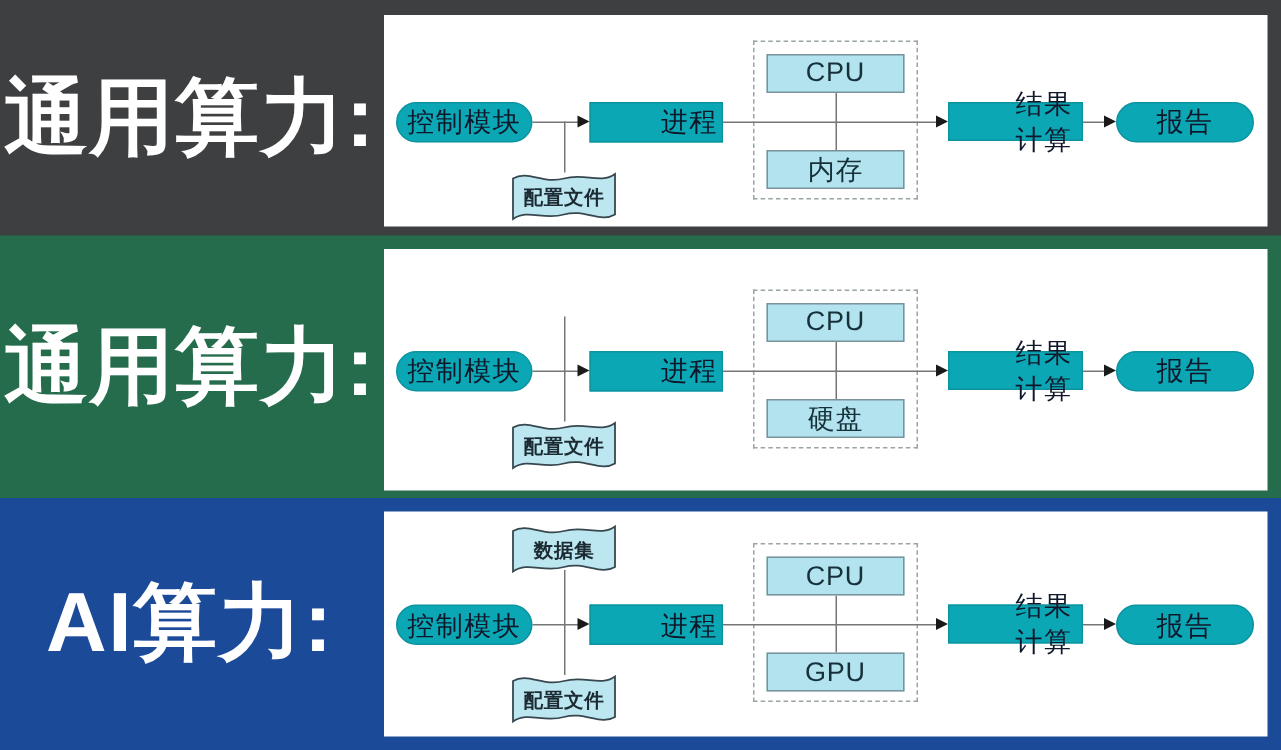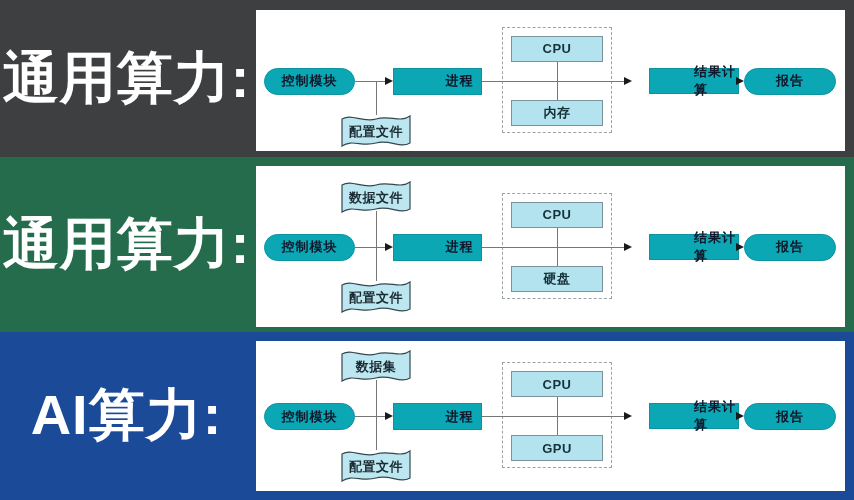--- a/index.html
+++ b/index.html
@@ -27,39 +27,39 @@
   .band-data .panel{top:9px;height:161px;}
   .band-ai .panel{top:9px;height:150px;}
 
   .diagram{
     position:absolute;left:0;right:0;top:50%;height:140px;margin-top:-70px;
   }
   .diagram *{box-sizing:border-box;}
 
   .node{
     position:absolute;display:flex;align-items:center;justify-content:center;
-    font-size:13px;font-weight:bold;letter-spacing:1px;z-index:3;
+    font-size:18px;font-weight:normal;letter-spacing:1px;z-index:3;
   }
   .pill{
     background:var(--teal);border:1px solid var(--teal-border);
     border-radius:14px;color:#0f172a;
   }
   .rect{
     background:var(--teal);border:1px solid var(--teal-border);color:#0f172a;padding-left:44px;
   }
   .unit{
     background:var(--unit-fill);border:1px solid var(--unit-border);
     color:#16313a;letter-spacing:0.5px;
   }
 
   .n-control{left:8px;top:57px;width:91px;height:27px;}
   .n-process{left:137px;top:57px;width:89px;height:27px;}
   .n-unit-top{left:255px;top:25px;width:92px;height:26px;}
   .n-unit-bottom{left:255px;top:89px;width:92px;height:26px;}
-  .n-result{left:376px;top:57px;width:90px;height:26px;margin-left:17px;}
+  .n-result{left:376px;top:57px;width:90px;height:26px;}
   .n-report{left:488px;top:57px;width:92px;height:27px;}
 
   .dashed-group{
     position:absolute;left:246px;top:16px;width:110px;height:106px;
     border:1px dashed #9aa3a6;z-index:1;
   }
 
   .line{position:absolute;background:var(--line);z-index:2;}
   .line.h{height:1px;}
   .line.v{width:1px;}
@@ -133,26 +133,20 @@
       <div class="arr a1"></div>
       <div class="arr a2"></div>
       <div class="arr a3"></div>
       <div class="dashed-group"></div>
       <div class="node pill n-control">控制模块</div>
       <div class="node rect n-process">进程</div>
       <div class="node unit n-unit-top">CPU</div>
       <div class="node unit n-unit-bottom">硬盘</div>
       <div class="node rect n-result">结果计算</div>
       <div class="node pill n-report">报告</div>
-      <div class="doc doc-top">
-        <svg viewBox="0 0 72 40" preserveAspectRatio="none">
-          <path d="M2,8 C12,2 22,12 36,8 C50,4 60,12 70,5 L70,32 C60,38 50,28 36,32 C22,36 12,28 2,35 Z" fill="#bce7f0" stroke="#37474f" stroke-width="1.2"></path>
-        </svg>
-        <span class="doc-label">数据文件</span>
-      </div>
       <div class="doc doc-bottom">
         <svg viewBox="0 0 72 40" preserveAspectRatio="none">
           <path d="M2,8 C12,2 22,12 36,8 C50,4 60,12 70,5 L70,32 C60,38 50,28 36,32 C22,36 12,28 2,35 Z" fill="#bce7f0" stroke="#37474f" stroke-width="1.2"></path>
         </svg>
         <span class="doc-label">配置文件</span>
       </div>
     </div>
   </div>
 </section>
 

